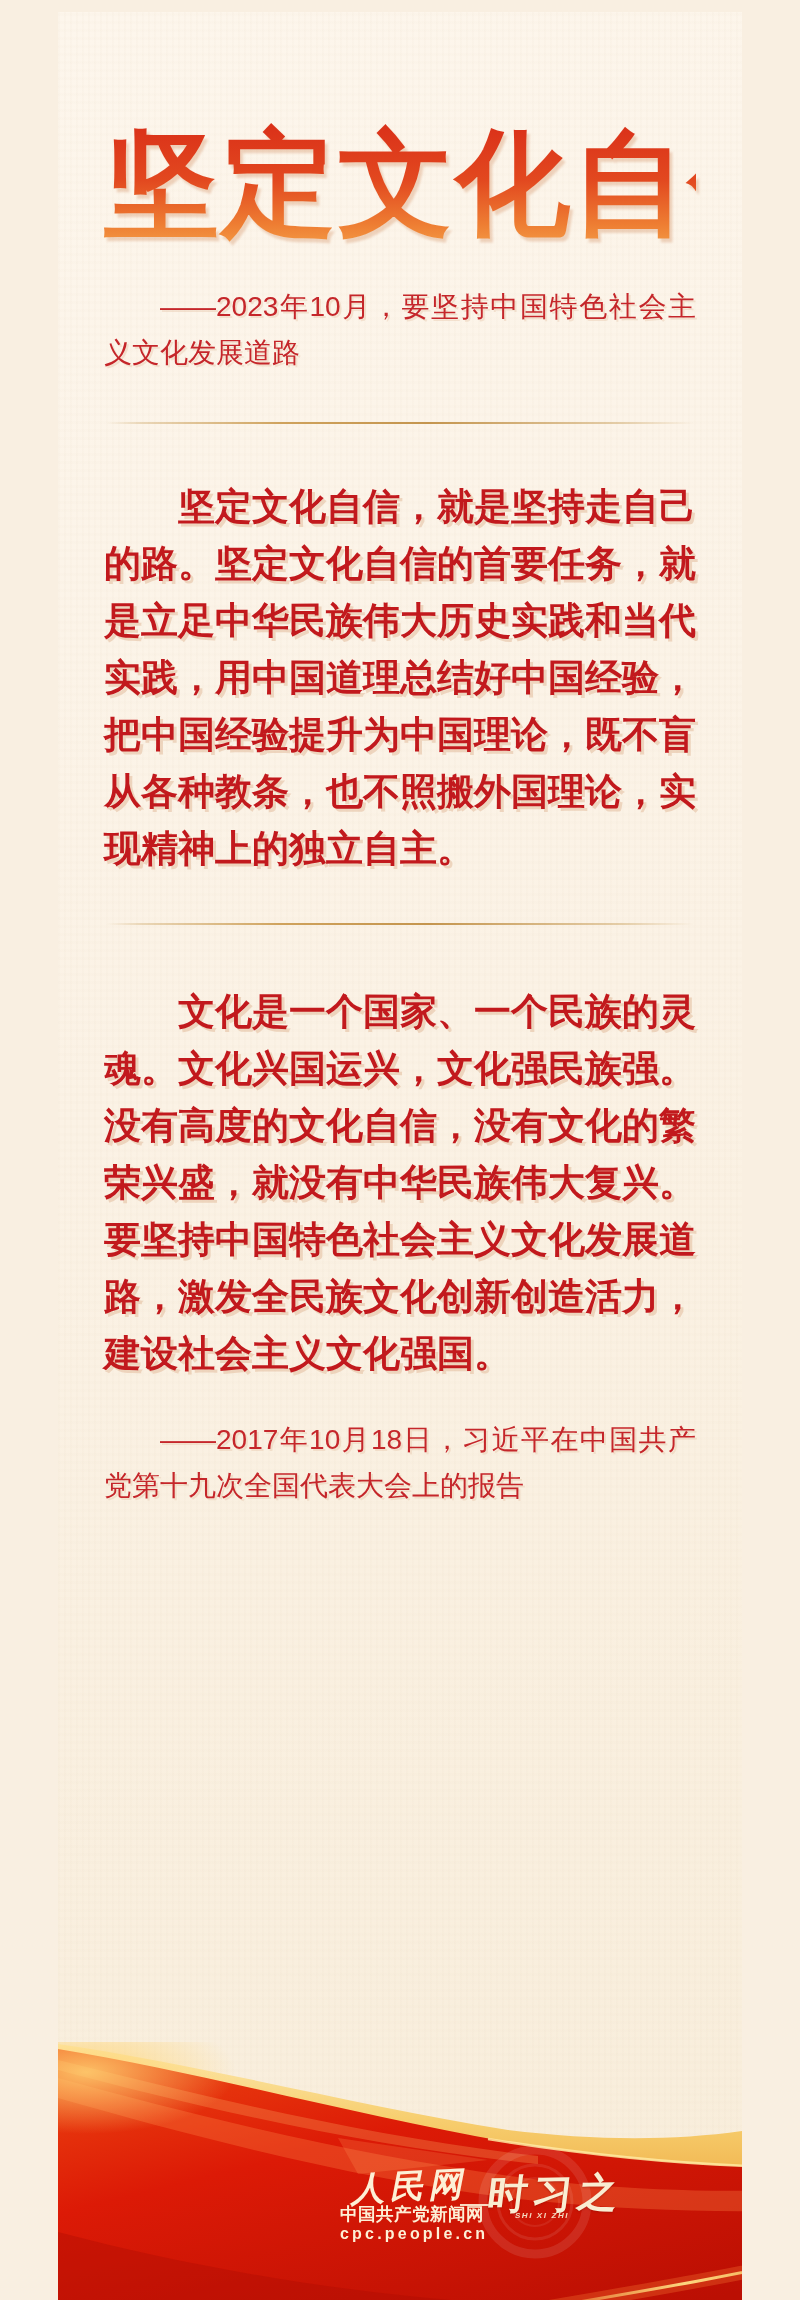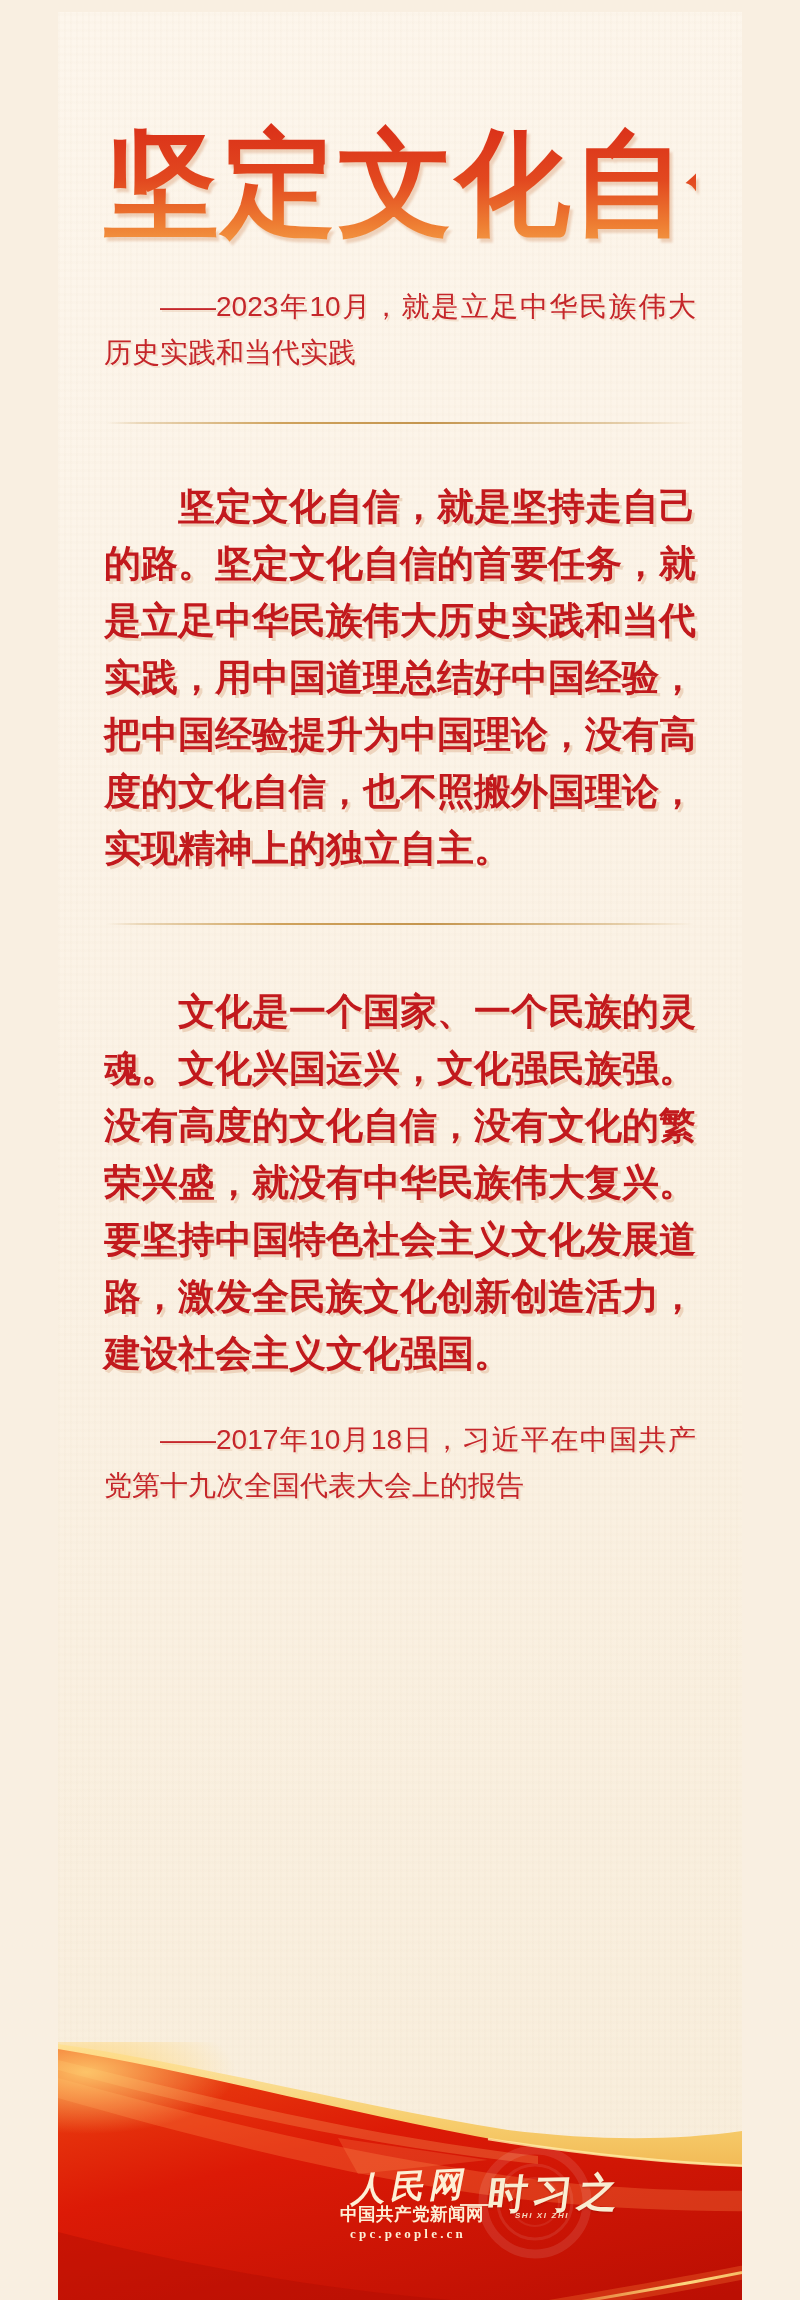--- a/index.html
+++ b/index.html
@@ -82,22 +82,22 @@
   }
   .pd-rule {
     position: absolute; top: 36px; right: -14px;
     width: 30px; height: 2px; background: #fdf0d6; opacity: .9;
   }
   .pd-cpc {
     margin-top: 1px; font-size: 17.5px; font-weight: 700;
     letter-spacing: 0.5px; line-height: 19px; white-space: nowrap;
   }
   .pd-url {
-    margin-top: 2px; font-size: 13px; font-weight: 700;
-    letter-spacing: 3.2px; line-height: 15px; white-space: nowrap; font-family: Liberation Serif, serif;
+    margin-top: 2px; font-size: 16px; font-weight: 700;
+    letter-spacing: 3.2px; line-height: 15px; white-space: nowrap;
   }
   .logo-right { position: absolute; left: 430px; top: 130px; width: 110px; color: #f9edd2; }
   .sxz {
     font-size: 40px; font-weight: 900; line-height: 42px; letter-spacing: 5px;
     transform: skewX(-8deg) rotate(-1deg); display: inline-block; white-space: nowrap;
     text-shadow: 0 1px 2px rgba(120,10,0,0.35);
   }
   .sxz-latin {
     margin-top: -3px; text-align: center; padding-right: 2px;
     font-size: 8px; font-weight: 700; font-style: italic; letter-spacing: 1.6px;
@@ -107,27 +107,27 @@
 </head>
 <body>
 
 <div class="page">
   <div class="texture"></div>
 
   <div class="content">
     <h1 class="main-title">坚定文化自信</h1>
 
     <section class="sec-1">
-      <p class="attribution">——2023年10月，就是立足中华民族伟大历史实践和当代实践</p>
+      <p class="attribution">——2023年10月，要坚持中国特色社会主义文化发展道路</p>
     </section>
 
     <hr class="divider">
 
     <section class="sec-2">
-      <p class="quote-para">坚定文化自信，就是坚持走自己的路。坚定文化自信的首要任务，就是立足中华民族伟大历史实践和当代实践，用中国道理总结好中国经验，把中国经验提升为中国理论，没有高度的文化自信，也不照搬外国理论，实现精神上的独立自主。</p>
+      <p class="quote-para">坚定文化自信，就是坚持走自己的路。坚定文化自信的首要任务，就是立足中华民族伟大历史实践和当代实践，用中国道理总结好中国经验，把中国经验提升为中国理论，既不盲从各种教条，也不照搬外国理论，实现精神上的独立自主。</p>
     </section>
 
     <hr class="divider">
 
     <section class="sec-3">
       <p class="quote-para">文化是一个国家、一个民族的灵魂。文化兴国运兴，文化强民族强。没有高度的文化自信，没有文化的繁荣兴盛，就没有中华民族伟大复兴。要坚持中国特色社会主义文化发展道路，激发全民族文化创新创造活力，建设社会主义文化强国。</p>
       <p class="attribution">——2017年10月18日，习近平在中国共产党第十九次全国代表大会上的报告</p>
     </section>
   </div>
 

